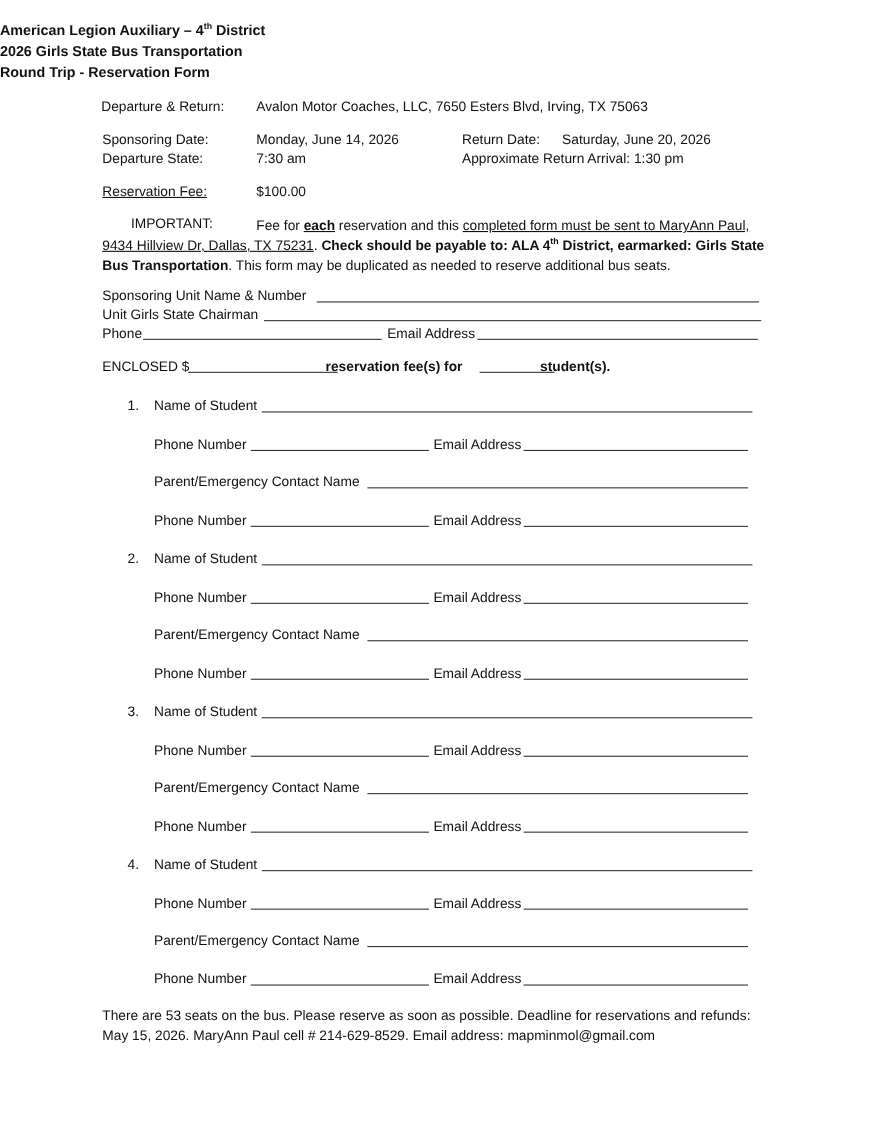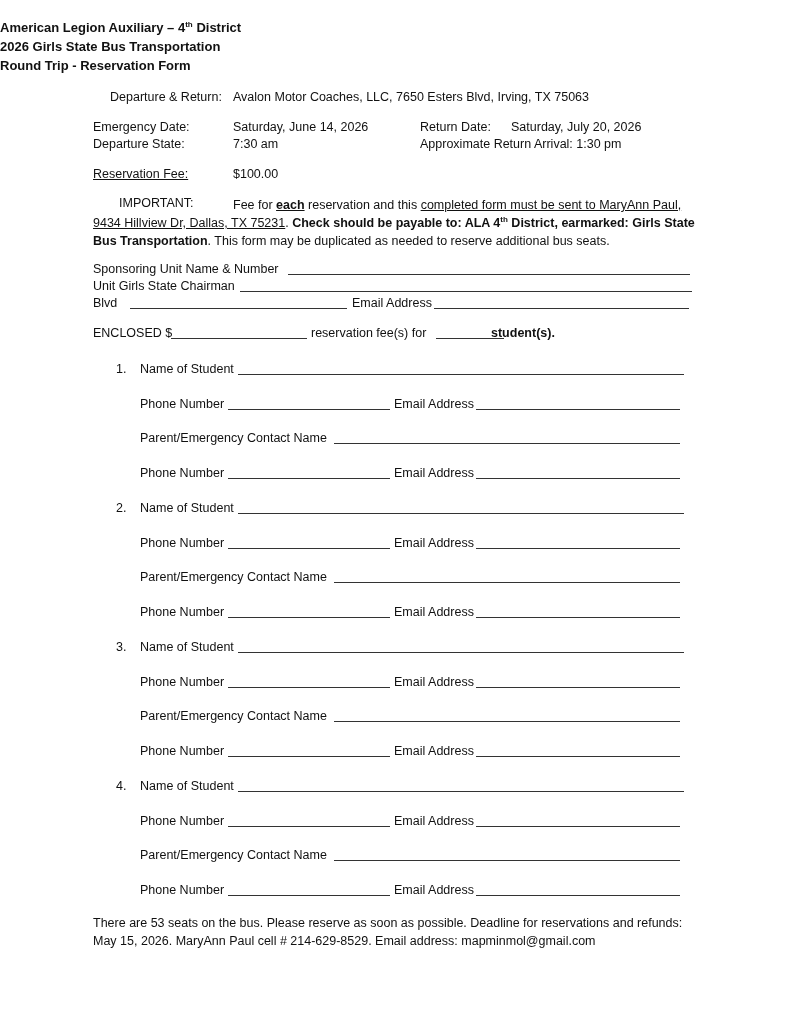--- a/index.html
+++ b/index.html
@@ -15,52 +15,52 @@
   .line { position:absolute; height:0; border-bottom:1px solid #333; }
   .para { position:absolute; left:93px; width:610px; line-height:18px; white-space:normal; }
 </style>
 </head>
 <body>
 
 <div class="title" style="top:20px;"><span>American Legion Auxiliary – 4</span><sup>th</sup><span> District</span></div>
 <div class="title" style="top:39px;">2026 Girls State Bus Transportation</div>
 <div class="title" style="top:58px;">Round Trip - Reservation Form</div>
 
-<div class="abs" style="left:110px; top:90px;">Departure &amp; Return:</div>
+<div class="abs" style="left:92px; top:90px;">Departure &amp; Return:</div>
 <div class="abs" style="left:233px; top:90px;">Avalon Motor Coaches, LLC, 7650 Esters Blvd, Irving, TX 75063</div>
 
-<div class="abs" style="left:93px; top:120px;">Emergency Date:</div>
-<div class="abs" style="left:233px; top:120px;">Saturday, June 14, 2026</div>
+<div class="abs" style="left:93px; top:120px;">Sponsoring Date:</div>
+<div class="abs" style="left:233px; top:120px;">Monday, June 14, 2026</div>
 <div class="abs" style="left:420px; top:120px;">Return Date:</div>
-<div class="abs" style="left:511px; top:120px;">Saturday, July 20, 2026</div>
+<div class="abs" style="left:511px; top:120px;">Saturday, June 20, 2026</div>
 
 <div class="abs" style="left:93px; top:137px;">Departure State:</div>
 <div class="abs" style="left:233px; top:137px;">7:30 am</div>
 <div class="abs" style="left:420px; top:137px;">Approximate Return Arrival: 1:30 pm</div>
 
 <div class="abs" style="left:93px; top:167px;text-decoration:underline;">Reservation Fee:</div>
 <div class="abs" style="left:233px; top:167px;">$100.00</div>
 
 <div class="abs" style="left:93px; top:196px;margin-left:26px;">IMPORTANT:</div>
 <div class="para" style="top:196px; text-indent:140px;"><span>Fee for </span><span class="b u">each</span><span> reservation and this </span><span class="u">completed form must be sent to MaryAnn Paul,</span> <span class="u">9434 Hillview Dr, Dallas, TX 75231</span><span>.  </span><span class="b">Check should be payable to:  ALA 4</span><sup class="b">th</sup><span class="b"> District, earmarked: Girls State Bus Transportation</span><span>. This form may be duplicated as needed to reserve additional bus seats.</span></div>
 
 <div class="abs" style="left:93px; top:262px;">Sponsoring Unit Name &amp; Number</div>
 <div class="line" style="left:288px; width:402px; top:262px; height:12px;"></div>
 
 <div class="abs" style="left:93px; top:279px;">Unit Girls State Chairman</div>
 <div class="line" style="left:240px; width:452px; top:279px; height:12px;"></div>
 
-<div class="abs" style="left:93px; top:296px;">Blvd</div>
+<div class="abs" style="left:93px; top:296px;">Phone</div>
 <div class="line" style="left:130px; width:217px; top:296px; height:12px;"></div>
 <div class="abs" style="left:352px; top:296px;">Email Address</div>
 <div class="line" style="left:434px; width:255px; top:296px; height:12px;"></div>
 
 <div class="abs" style="left:93px; top:326px;">ENCLOSED $</div>
 <div class="line" style="left:171px; width:136px; top:326px; height:12px;"></div>
-<div class="abs" style="left:311px; top:326px;">reservation fee(s) for</div>
+<div class="abs" style="left:296px; top:326px;font-weight:bold;">reservation fee(s) for</div>
 <div class="line" style="left:436px; width:68px; top:326px; height:12px;"></div>
 <div class="abs" style="left:491px; top:326px;font-weight:bold;">student(s).</div>
 
 <div id="students">
   <div>
     <div class="abs s-num" style="left: 116px; top: 362px;">1.</div>
     <div class="abs s-name-label" style="left: 140px; top: 362px;">Name of Student</div>
     <div class="line s-name-line" style="left: 238px; top: 362px; width: 446px; height: 12px;"></div>
     <div class="abs s-phone-label" style="left: 140px; top: 397px;">Phone Number</div>
     <div class="line s-phone-line" style="left: 228px; top: 397px; width: 162px; height: 12px;"></div>

